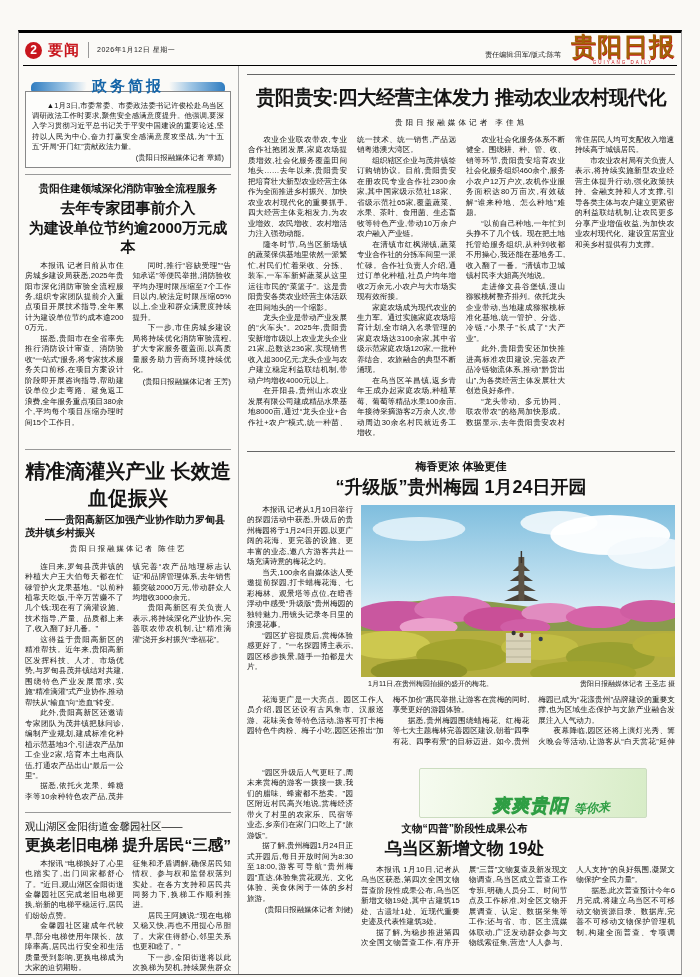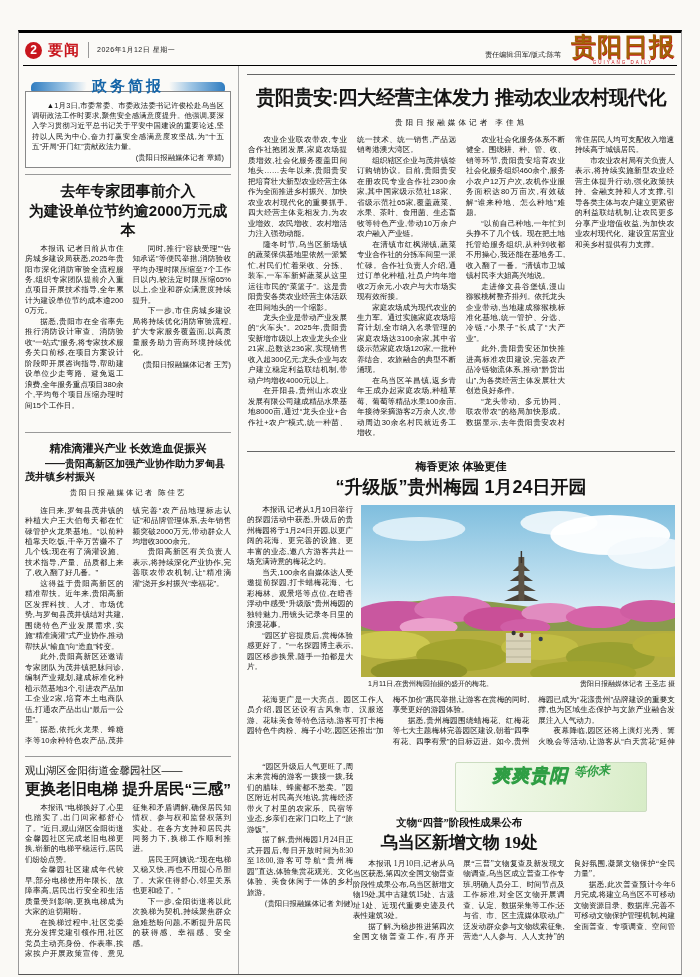--- a/index.html
+++ b/index.html
@@ -41,21 +41,21 @@
   .gb-title-row{display:flex;align-items:center;gap:5px;margin:0 6px 0 6px;position:relative;top:5px;}
   .gb-swoosh{flex:1;height:9px;border-radius:5px 1px 5px 1px;
     background:linear-gradient(90deg,#2f7cc0,#9cc4e4 60%,rgba(255,255,255,0));}
   .gb-swoosh.right{transform:scaleX(-1);}
   .gb-title{color:#1565a8;font-weight:900;font-size:15px;letter-spacing:3px;white-space:nowrap;}
   .gb-box{border:1px solid #888;padding:9px 6px 4px 6px;background:#fdfdfb;}
   .gb-box .p{font-size:7.4px;}
   
   .fire-title{font-size:15px;font-weight:900;text-align:center;line-height:1.3;margin:0;}
   .fire-body{height:182px;margin-top:4px;}
-  .irr-title{font-size:11px;font-weight:900;text-align:center;margin:2px 0 1px 0;}
+  .irr-title{font-size:20px;font-weight:900;text-align:center;margin:2px 0 1px 0;}
   .irr-sub{font-size:10px;font-weight:700;text-indent:2em;line-height:1.35;margin:0;}
   .byline{text-align:center;font-size:7.4px;letter-spacing:2px;margin:4px 0;}
   .irr-body{height:244px;margin-top:8px;}
   .elev-kicker{font-size:10.5px;font-weight:400;text-align:left;margin:1px 0;}
   .elev-title{font-size:15.5px;font-weight:900;text-align:center;margin:1px 0 3px 0;}
   .elev-body{height:164px;}
   
   .main-art{border-top:1px solid #666;border-bottom:1px solid #666;margin-top:8px;padding:9px 1px 8px 1px;}
   .main-title{font-size:19.5px;font-weight:900;text-align:center;letter-spacing:-0.5px;margin:0;white-space:nowrap;}
   .main-byline{text-align:center;font-size:7.6px;letter-spacing:3px;margin:7px 0 7px 0;}
@@ -63,27 +63,27 @@
   
   .my-kicker{font-size:11px;font-weight:700;text-align:center;margin:7px 0 1px 0;}
   .my-title{font-size:18px;font-weight:900;text-align:center;margin:0 0 6px 0;}
   .my-top{display:flex;gap:8px;}
   .my-lead{width:106px;flex:none;}
   .my-figure{flex:1;margin:0;min-width:0;}
   .photo-svg{width:100%;height:172px;display:block;background:#bfe0f0;}
   .my-caption{display:flex;justify-content:space-between;font-size:7px;padding-top:2px;gap:6px;}
   .my-caption .cap{text-indent:1em;}
   .my-bottom{height:62px;margin-top:6px;}
-  .bottom-split{display:flex;gap:0;margin-top:5px;flex:1;min-height:0;font-family:Liberation Serif, serif;}
+  .bottom-split{display:flex;gap:8px;margin-top:11px;flex:1;min-height:0;}
   .my-cont{width:106px;flex:none;}
   .right-stack{flex:1;min-width:0;display:flex;flex-direction:column;}
   
   .ad-banner{width:190px;height:48px;margin:0 28px 4px auto;border:1px solid #cbdcc0;
     background:linear-gradient(100deg,#f6fbf0,#e2f1d4 70%,#d7ecc7);border-radius:2px;
-    display:flex;align-items:flex-start;justify-content:center;gap:6px;}
+    display:flex;align-items:flex-end;justify-content:center;gap:6px;padding-left:36px;}
   .ad-main{color:#2f9e44;font-size:18px;font-weight:900;font-style:italic;letter-spacing:1px;
     text-shadow:.6px .6px 0 #2f9e44;}
   .ad-sub{color:#2f9e44;font-size:12px;font-weight:700;font-style:italic;transform:rotate(-4deg);}
   
   .relics-head{width:66%;}
   .relics-kicker{font-size:10.5px;font-weight:700;text-align:center;margin:0;}
   .relics-title{font-size:17px;font-weight:900;text-align:center;margin:1px 0 5px 0;}
   .relics-body{height:88px;}
 </style>
 </head>
@@ -120,20 +120,21 @@
         </div>
         <div class="gb-box">
           <p class="p">▲1月3日,市委常委、市委政法委书记许俊松赴乌当区调研政法工作时要求,聚焦安全感满意度提升。他强调,要深入学习贯彻习近平总书记关于平安中国建设的重要论述,坚持以人民为中心,奋力打赢安全感满意度攻坚战,为“十五五”开局“开门红”贡献政法力量。</p>
           <p class="credit">(贵阳日报融媒体记者 章婧)</p>
         </div>
       </section>
 
       <hr class="sep">
 
       <article>
+        <h3 class="kicker">贵阳住建领域深化消防审验全流程服务</h3>
         <h2 class="fire-title">去年专家团事前介入</h2>
         <h2 class="fire-title">为建设单位节约逾2000万元成本</h2>
         <div class="cols-2 fire-body">
           <p class="p">本报讯 记者日前从市住房城乡建设局获悉,2025年贵阳市深化消防审验全流程服务,组织专家团队提前介入重点项目开展技术指导,全年累计为建设单位节约成本逾2000万元。</p>
           <p class="p">据悉,贵阳市在全省率先推行消防设计审查、消防验收“一站式”服务,将专家技术服务关口前移,在项目方案设计阶段即开展咨询指导,帮助建设单位少走弯路、避免返工浪费,全年服务重点项目380余个,平均每个项目压缩办理时间15个工作日。</p>
           <p class="p">同时,推行“容缺受理”“告知承诺”等便民举措,消防验收平均办理时限压缩至7个工作日以内,较法定时限压缩65%以上,企业和群众满意度持续提升。</p>
           <p class="p">下一步,市住房城乡建设局将持续优化消防审验流程,扩大专家服务覆盖面,以高质量服务助力营商环境持续优化。</p>
           <p class="credit">(贵阳日报融媒体记者 王芳)</p>
         </div>
       </article>

